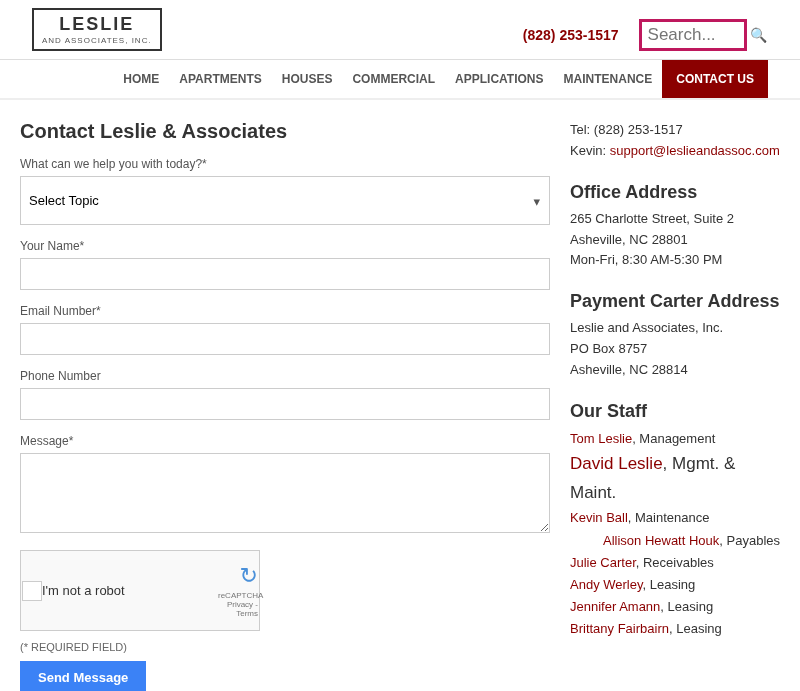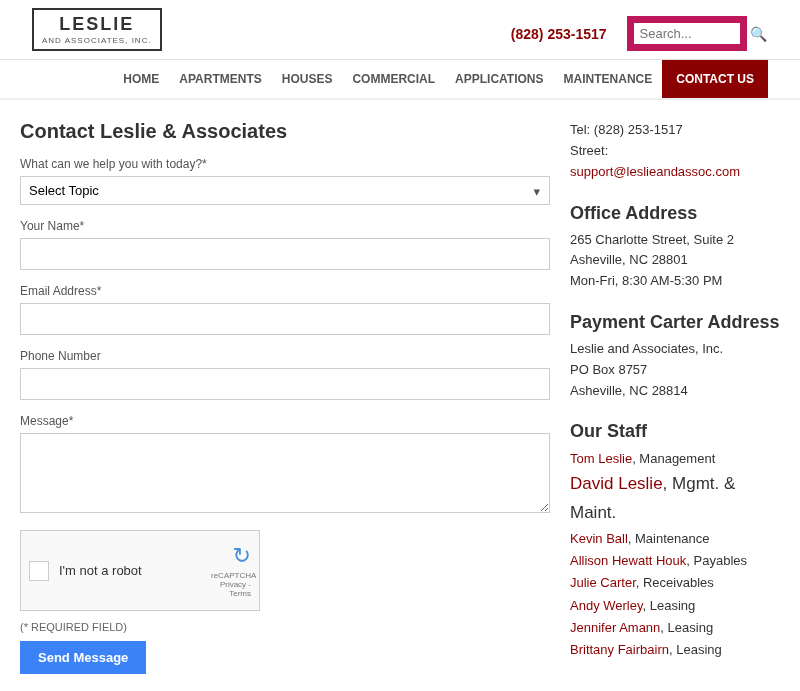--- a/index.html
+++ b/index.html
@@ -7,48 +7,48 @@
 
     
     .header { display: flex; align-items: flex-end; justify-content: space-between; padding: 8px 32px; border-bottom: 1px solid #ddd; }
     .logo-area { display: flex; align-items: center; }
     .logo-box { border: 2px solid #333; padding: 4px 8px; text-align: center; line-height: 1.2; }
     .logo-box .logo-name { font-size: 18px; font-weight: bold; letter-spacing: 2px; color: #333; }
     .logo-box .logo-sub { font-size: 8px; color: #555; letter-spacing: 1px; }
     .header-right { display: flex; align-items: center; gap: 20px; }
     .phone-num { color: #8B0000; font-size: 14px; font-weight: bold; }
     .search-box { display: flex; align-items: center; gap: 4px; }
-    .search-input { border: 7px solid #be185d; padding: 3px 6px; font-size: 13px; width: 120px; }
+    .search-input { border: 3px solid #be185d; padding: 3px 6px; font-size: 17px; width: 108px; }
     .search-icon-btn { cursor: pointer; font-size: 14px; color: #555; }
 
     
     .nav { display: flex; align-items: center; justify-content: flex-end; background: #fff; padding: 0 32px; border-bottom: 2px solid #eee; }
     .nav-item { padding: 12px 10px; font-size: 12px; font-weight: bold; color: #555; text-transform: uppercase; cursor: pointer; text-decoration: none; }
     .nav-item.active { background: #8B0000; color: #fff; padding: 12px 14px; }
 
     
     .main-content { display: flex; padding: 20px; gap: 20px; max-width: 800px; }
     .left-panel { flex: 1; min-width: 0; }
     .right-panel { width: 210px; flex-shrink: 0; }
 
     
     .page-title { font-size: 20px; font-weight: bold; color: #333; margin-bottom: 14px; }
     .form-label { font-size: 12px; color: #555; margin-bottom: 5px; display: block; }
     .form-group { margin-bottom: 14px; }
 
     
-    .topic-select { width: 100%; padding: 6px 8px; border: 1px solid #ccc; font-size: 13px; background: #fff; cursor: pointer; appearance: none; -webkit-appearance: none; }
+    .topic-select { width: 100%; padding: 16px 8px; border: 1px solid #ccc; font-size: 13px; background: #fff; cursor: pointer; appearance: none; -webkit-appearance: none; }
     .select-wrapper { position: relative; }
     .select-wrapper::after { content: '▾'; position: absolute; right: 10px; top: 50%; transform: translateY(-50%); pointer-events: none; color: #555; }
 
     .text-input { width: 100%; padding: 6px 8px; border: 1px solid #ccc; font-size: 13px; height: 32px; }
     .textarea-input { width: 100%; padding: 6px 8px; border: 1px solid #ccc; font-size: 13px; height: 80px; resize: vertical; }
 
     
-    .captcha-box { border: 1px solid #ccc; width: 240px; padding: 12px 8px; display: flex; align-items: center; gap: 10px; background: #f9f9f9; margin-bottom: 10px; }
+    .captcha-box { border: 1px solid #ccc; width: 240px; padding: 12px 1px; display: flex; align-items: center; background: #f9f9f9; margin-bottom: 10px; }
     .captcha-checkbox { width: 20px; height: 20px; border: 1px solid #ccc; background: #fff; flex-shrink: 0; cursor: pointer; }
     .captcha-label { font-size: 13px; color: #333; flex: 1; }
     .captcha-logo { width: 40px; text-align: right; }
     .captcha-logo-icon { font-size: 22px; color: #4A90D9; }
     .captcha-sub { font-size: 8px; color: #777; text-align: right; margin-top: 2px; }
 
     .required-note { font-size: 11px; color: #666; margin-bottom: 8px; }
     .send-btn { background: #3b82f6; color: #fff; border: none; padding: 9px 18px; font-size: 13px; font-weight: bold; cursor: pointer; }
 
     
@@ -104,21 +104,21 @@
         </select>
       </div>
     </div>
 
     <div class="form-group">
       <label class="form-label">Your Name*</label>
       <input type="text" class="text-input" style="">
     </div>
 
     <div class="form-group">
-      <label class="form-label">Email Address*</label>
+      <label class="form-label">Email Number*</label>
       <input type="email" class="text-input" style="">
     </div>
 
     <div class="form-group">
       <label class="form-label">Phone Number</label>
       <input type="tel" class="text-input" style="">
     </div>
 
     <div class="form-group">
       <label class="form-label">Message*</label>
@@ -137,21 +137,21 @@
 
     <p class="required-note">(* REQUIRED FIELD)</p>
     <button class="send-btn">Send Message</button>
   </div>
 
   <div class="right-panel">
 
     <div class="right-section">
       <p>Tel: (828) 253-1517</p>
       <p>
-        <span>Street: </span><a href="#">support@leslieandassoc.com</a>
+        <span>Kevin: </span><a href="#">support@leslieandassoc.com</a>
       </p>
     </div>
 
     <div class="right-section">
       <h3>Office Address</h3>
       <p style="white-space: pre-line;">265 Charlotte Street, Suite 2
 Asheville, NC 28801
 Mon-Fri, 8:30 AM-5:30 PM</p>
     </div>
 
@@ -161,21 +161,21 @@
 PO Box 8757
 Asheville, NC 28814</p>
     </div>
 
     <div class="right-section">
       <h3>Our Staff</h3>
       <div id="staff-list">
           <p style="font-size: 13px; line-height: 1.7;"><a href="#" class="staff-name">Tom Leslie</a>, Management</p>
           <p style="font-size: 17px; line-height: 1.7;"><a href="#" class="staff-name">David Leslie</a>, Mgmt. &amp; Maint.</p>
           <p style="font-size: 13px; line-height: 1.7;"><a href="#" class="staff-name">Kevin Ball</a>, Maintenance</p>
-          <p style="font-size: 13px; line-height: 1.7;"><a href="#" class="staff-name">Allison Hewatt Houk</a>, Payables</p>
+          <p style="font-size: 13px; line-height: 1.7; text-align: right;"><a href="#" class="staff-name">Allison Hewatt Houk</a>, Payables</p>
           <p style="font-size: 13px; line-height: 1.7;"><a href="#" class="staff-name">Julie Carter</a>, Receivables</p>
           <p style="font-size: 13px; line-height: 1.7;"><a href="#" class="staff-name">Andy Werley</a>, Leasing</p>
           <p style="font-size: 13px; line-height: 1.7;"><a href="#" class="staff-name">Jennifer Amann</a>, Leasing</p>
           <p style="font-size: 13px; line-height: 1.7;"><a href="#" class="staff-name">Brittany Fairbairn</a>, Leasing</p>
         </div>
     </div>
 
   </div>
 </div>
 

